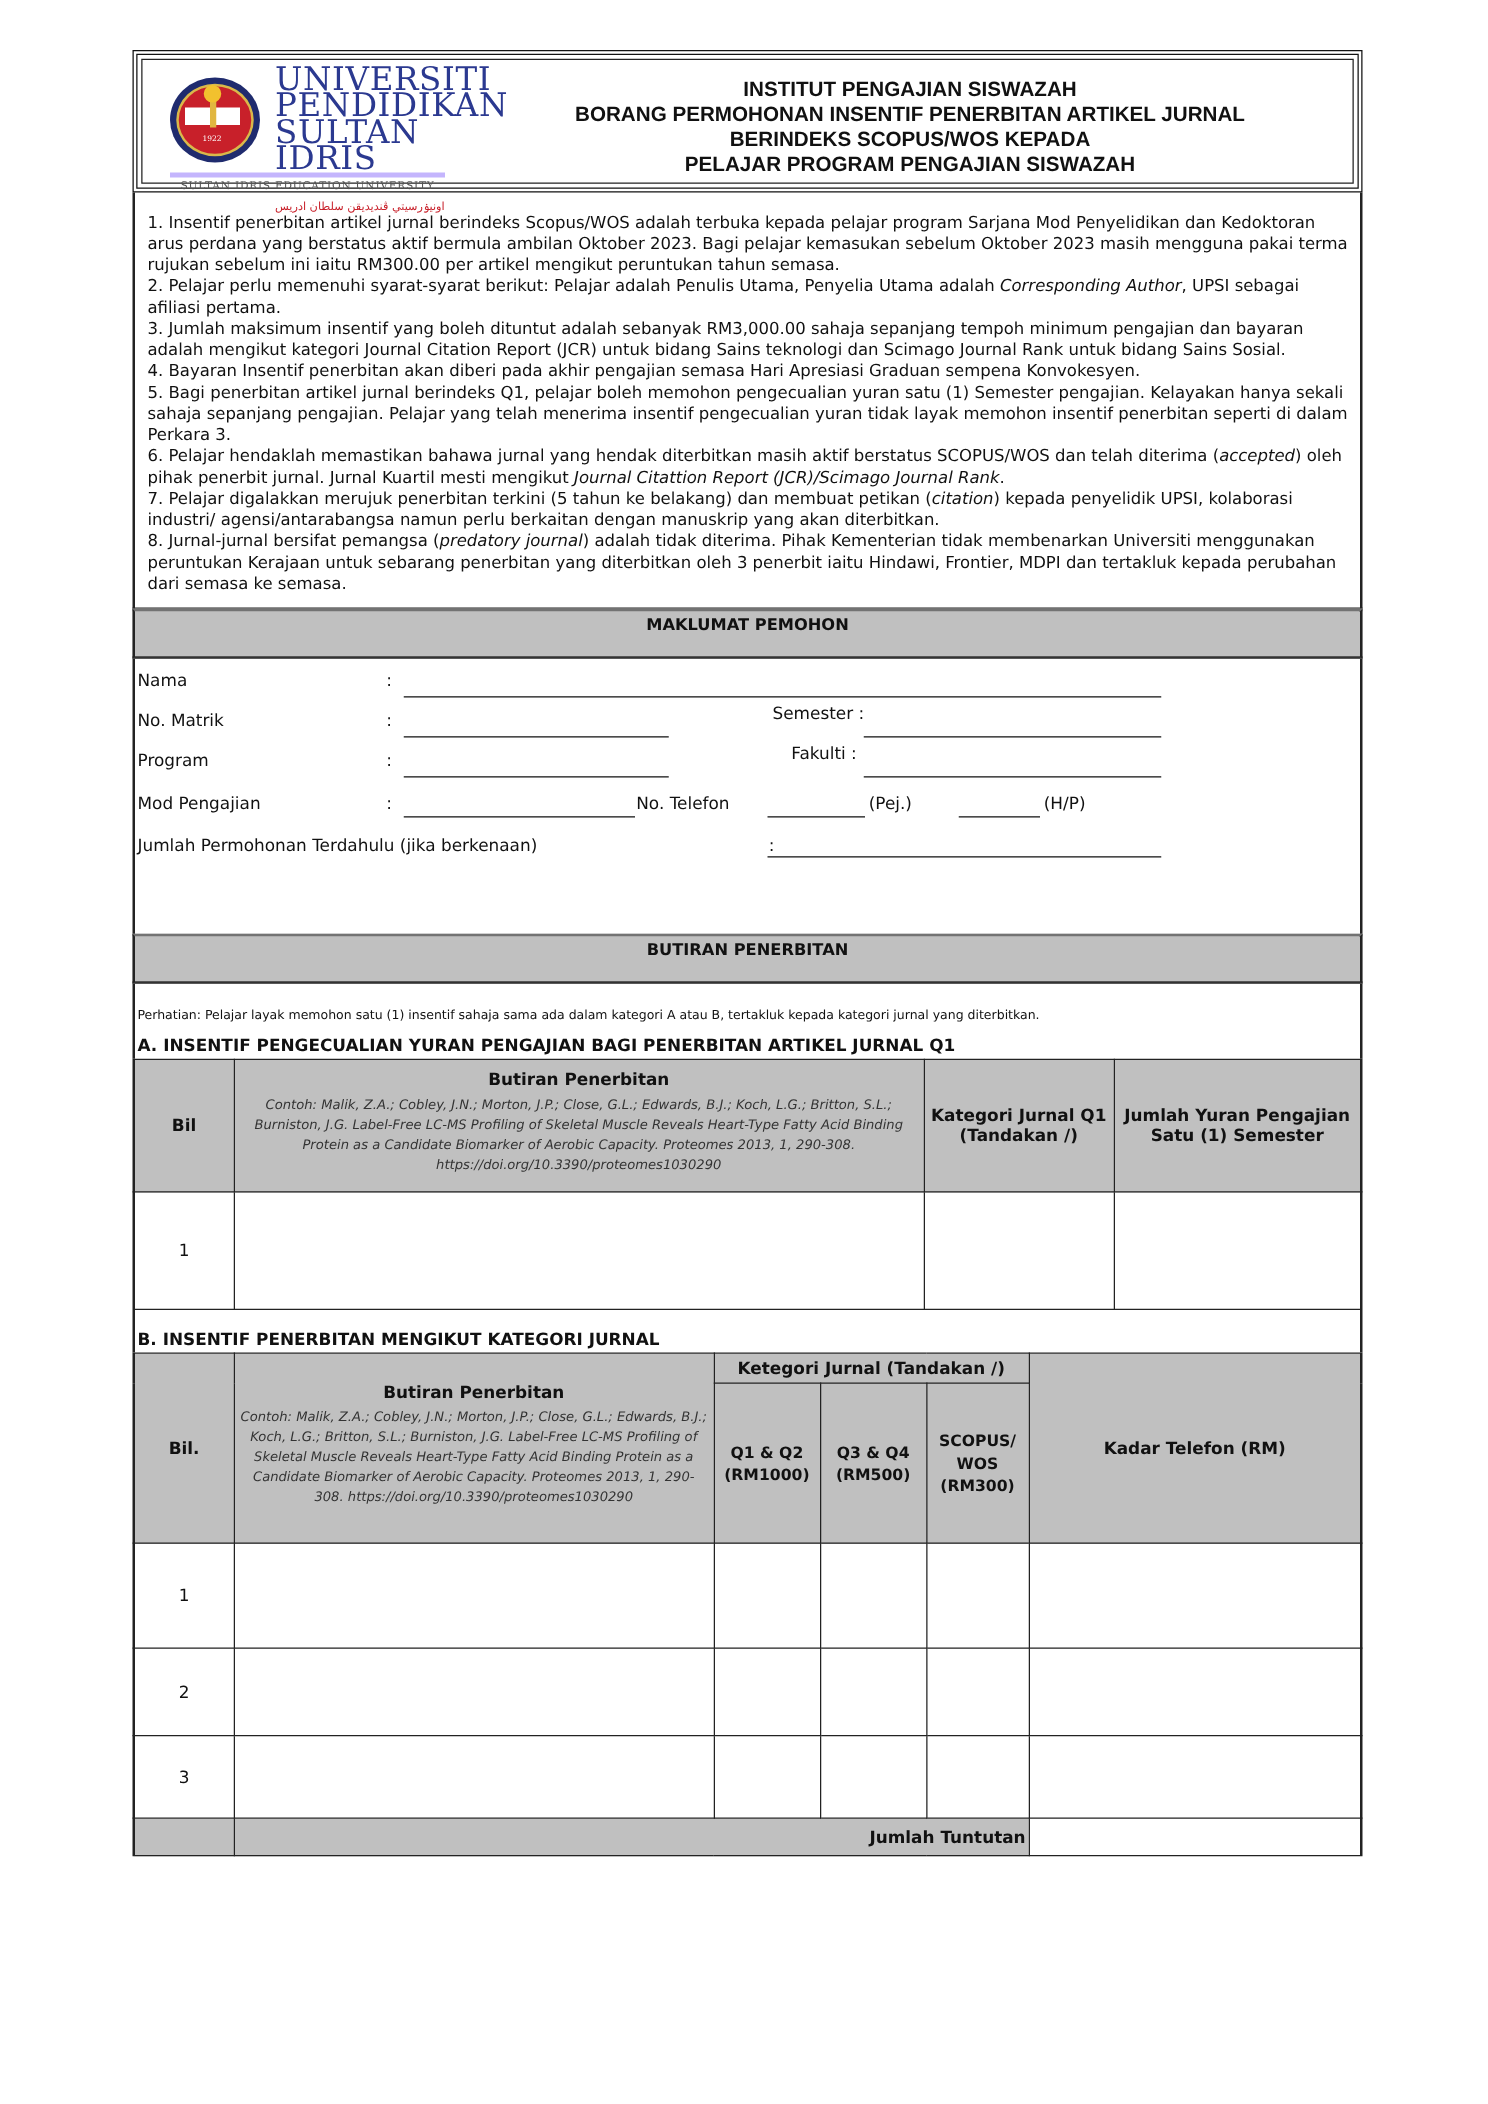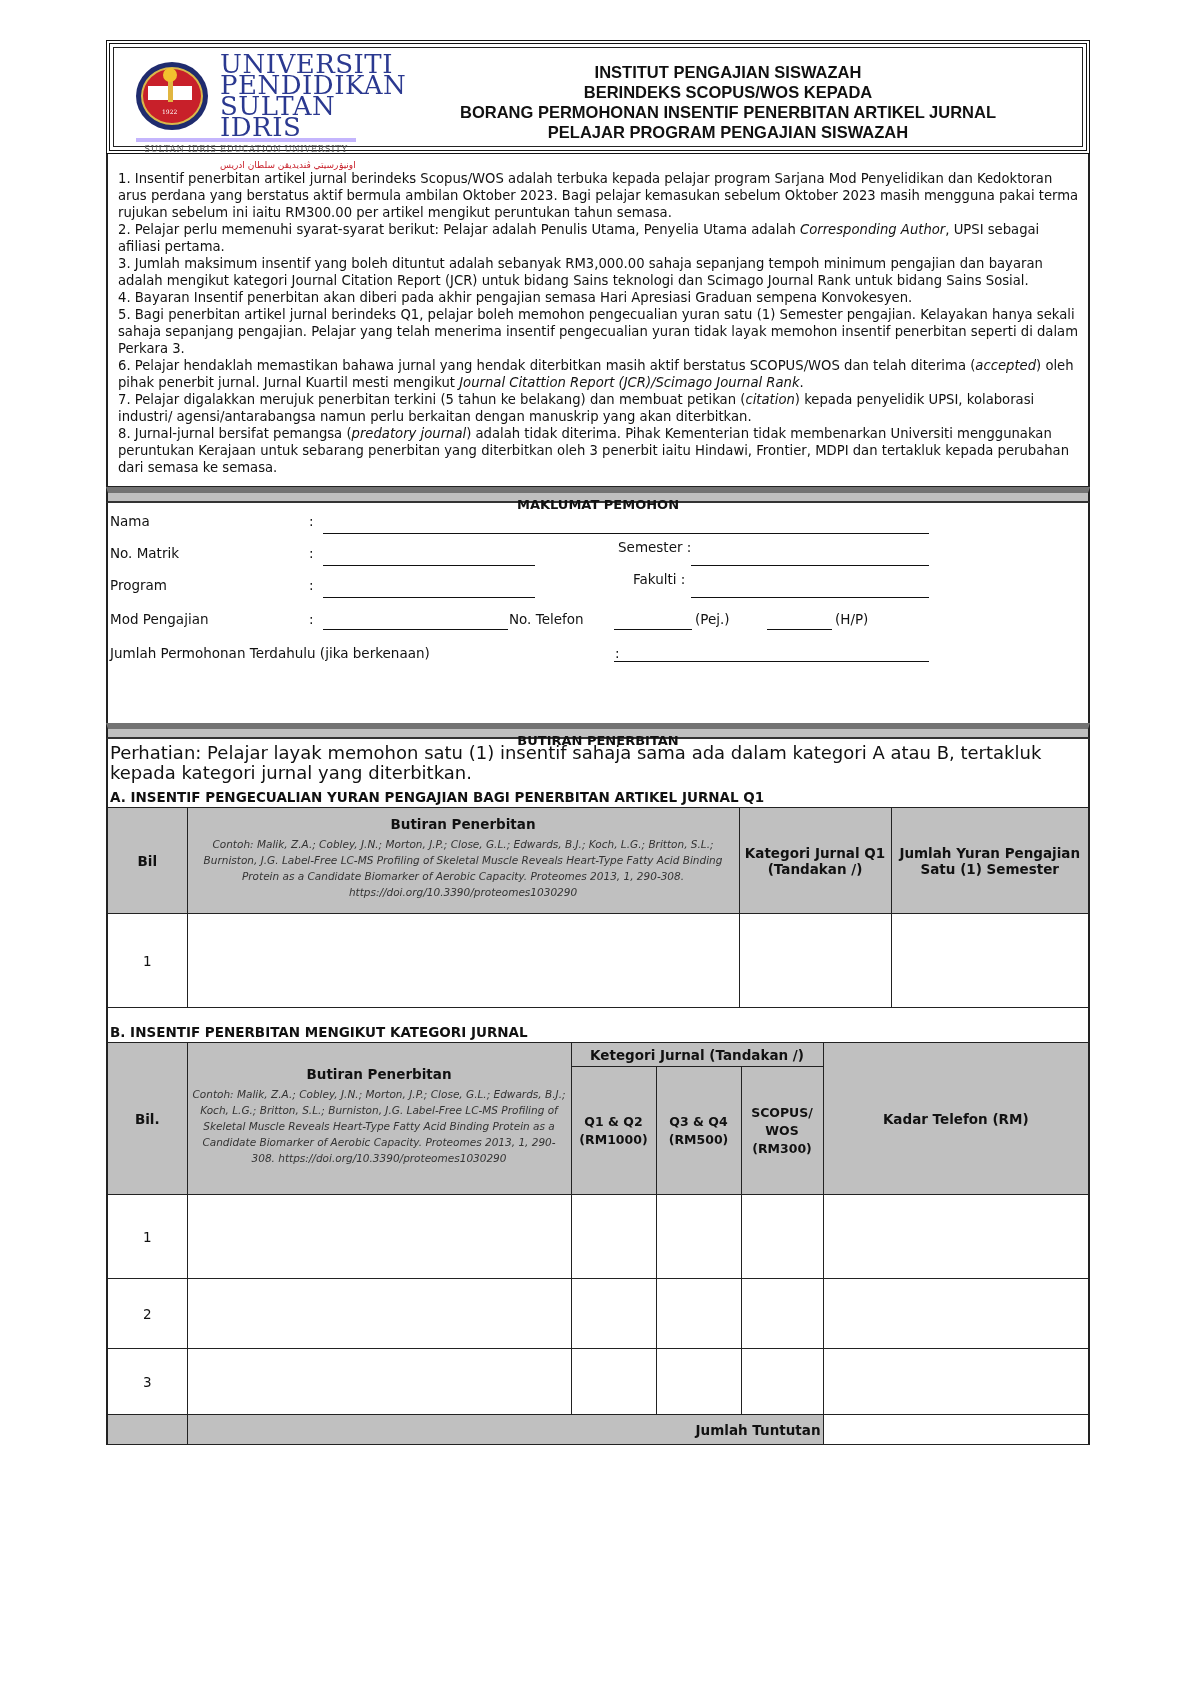--- a/index.html
+++ b/index.html
@@ -18,27 +18,27 @@
   .uni-name { position: absolute; left: 84px; top: 0; width: 150px; font-family: "DejaVu Serif", serif; color: #2b3990; line-height: 21px; font-size: 18px; letter-spacing: 0.5px; }
   .uni-name .big { font-size: 26px; }
   .uni-arabic { position: absolute; left: 84px; top: 66px; font-size: 9px; color: #c8202a; margin-top: 40px; }
   .uni-sub { position: absolute; left: 0; top: 84px; width: 220px; font-family: "DejaVu Serif", serif; font-size: 8.5px; color: #555; letter-spacing: 0.6px; border-top: 4px solid #c4b5fd; padding-top: 2px; text-align: center; }
   .titles { position: absolute; left: 260px; right: 0; top: 14px; text-align: center; font-family: "Liberation Sans", sans-serif; font-weight: bold; font-size: 16.5px; line-height: 20px; }
   
   .box { border-left: 2px solid #222; border-right: 2px solid #222; box-sizing: border-box; }
   .notes { padding: 16px 8px 10px 10px; font-size: 13.2px; line-height: 17px; border-bottom: 1px solid #222; }
   .notes p { margin: 0; }
   .notes i { font-style: italic; }
-  .section-head { background: #c0c0c0; border-top: 6px solid #737373; border-bottom: 2px solid #333; text-align: center; font-weight: bold; font-size: 13px; height: 16px; line-height: 24px; box-sizing: border-box; }
+  .section-head { background: #c0c0c0; border-top: 2px solid #737373; border-bottom: 2px solid #333; text-align: center; font-weight: bold; font-size: 13px; height: 40px; line-height: 24px; box-sizing: border-box; }
   .applicant { position: relative; height: 220px; font-size: 13.5px; }
   .f-label { position: absolute; left: 2px; }
   .f-colon { position: absolute; left: 201px; }
   .f-line { position: absolute; border-bottom: 1.5px solid #111; height: 0; }
   .f-text { position: absolute; }
-  .pub-note { padding: 4px 2px 0 2px; font-size: 18px; line-height: 20px; }
+  .pub-note { padding: 16px 2px 0 2px; font-size: 10px; line-height: 20px; }
   .sub-title { font-weight: bold; font-size: 13.5px; padding: 6px 2px 2px 2px; }
   table { border-collapse: collapse; width: 100%; table-layout: fixed; }
   td, th { border: 1.5px solid #222; box-sizing: border-box; }
   th { background: #c0c0c0; font-weight: bold; font-size: 13.5px; }
   .cite { font-style: italic; font-weight: normal; font-size: 10.5px; line-height: 16px; color: #333; padding: 6px 4px 6px 4px; }
   .butiran-h { font-size: 13.5px; font-weight: bold; display: block; margin-bottom: 4px; }
   td.num { text-align: center; font-size: 13.5px; }
   .small-h { font-size: 12.5px; line-height: 18px; }
   .total-label { text-align: right; font-weight: bold; font-size: 13.5px; padding-right: 2px; background: #c0c0c0; }
   .gray { background: #c0c0c0; }
@@ -61,22 +61,22 @@
         <div class="uni-name">
           <div class="big">UNIVERSITI</div>
           <div class="big">PENDIDIKAN</div>
           <div class="big">SULTAN IDRIS</div>
         </div>
         <div class="uni-arabic">اونيۏرسيتي ڤنديديقن سلطان ادريس</div>
         <div class="uni-sub">SULTAN IDRIS EDUCATION UNIVERSITY</div>
       </div>
       <div class="titles">
         <div>INSTITUT PENGAJIAN SISWAZAH</div>
+        <div>BORANG PERMOHONAN INSENTIF PENERBITAN ARTIKEL JURNAL</div>
         <div>BERINDEKS SCOPUS/WOS KEPADA</div>
-        <div>BORANG PERMOHONAN INSENTIF PENERBITAN ARTIKEL JURNAL</div>
         <div>PELAJAR PROGRAM PENGAJIAN SISWAZAH</div>
       </div>
     </div>
   </div>
 
   <div class="box notes">
     <p>1. Insentif penerbitan artikel jurnal berindeks Scopus/WOS adalah terbuka kepada pelajar  program Sarjana Mod Penyelidikan dan Kedoktoran arus perdana yang berstatus aktif bermula ambilan Oktober 2023. Bagi pelajar kemasukan sebelum Oktober 2023 masih mengguna pakai terma rujukan sebelum ini iaitu RM300.00 per artikel mengikut peruntukan tahun semasa.</p>
     <p><span>2. Pelajar perlu memenuhi syarat-syarat berikut: Pelajar adalah Penulis Utama, Penyelia Utama adalah </span><i>Corresponding Author</i><span>, UPSI sebagai afiliasi pertama.</span></p>
     <p>3. Jumlah maksimum insentif yang boleh dituntut adalah sebanyak RM3,000.00 sahaja sepanjang tempoh minimum pengajian dan bayaran adalah mengikut kategori Journal Citation Report (JCR) untuk bidang Sains teknologi dan Scimago Journal Rank untuk bidang Sains Sosial.</p>
     <p>4. Bayaran Insentif penerbitan akan diberi pada akhir pengajian semasa Hari Apresiasi Graduan sempena Konvokesyen.</p>

